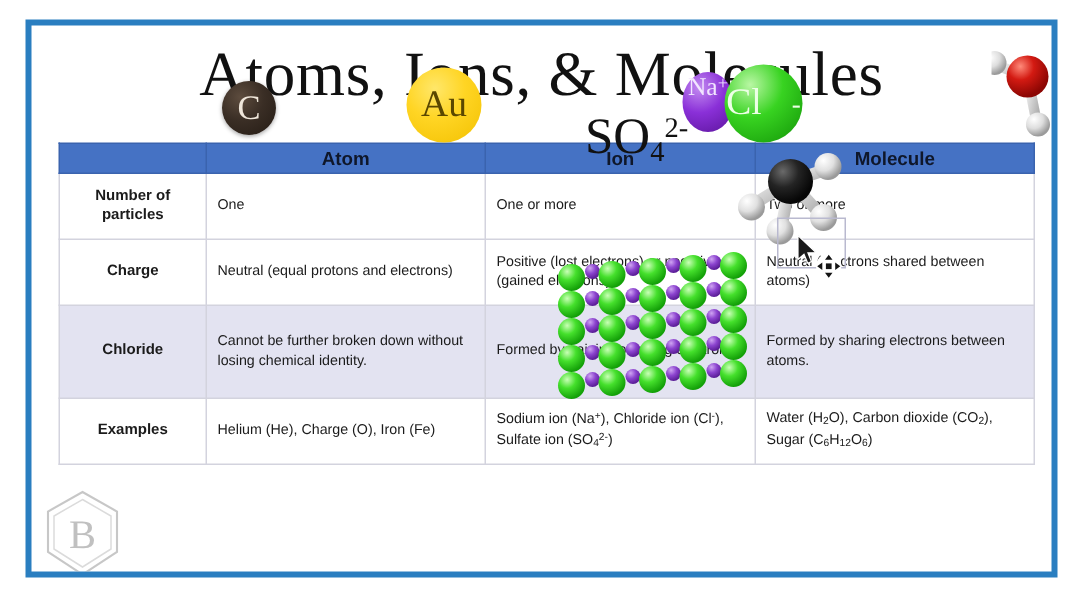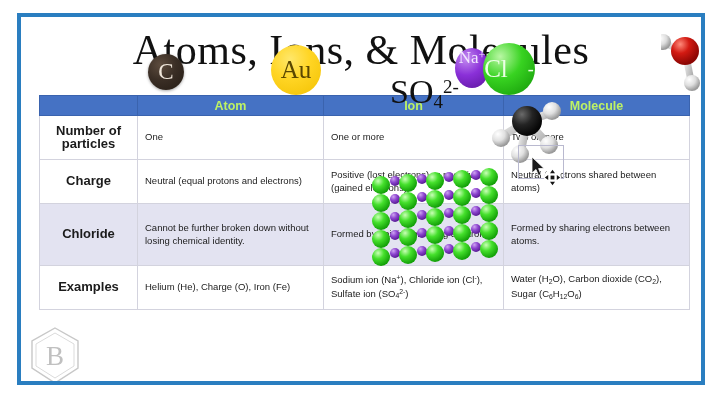--- a/index.html
+++ b/index.html
@@ -44,21 +44,21 @@
     border-collapse: collapse;
     table-layout: fixed;
   }
   table.ctable col.c0 { width: 98px; }
   table.ctable col.c1 { width: 186px; }
   table.ctable col.c2 { width: 180px; }
   table.ctable col.c3 { width: 186px; }
 
   table.ctable thead th {
     background: #4572c4;
-    color: #bef264;
+    color: #0f172a;
     font-size: 12.5px;
     font-weight: bold;
     height: 20px;
     border: 1px solid #3a63ae;
     padding: 2px 0;
     margin-top: 43px;
   }
   table.ctable thead th.blankhead { background: #4572c4; }
 
   table.ctable td {
@@ -66,21 +66,21 @@
     font-size: 9.5px;
     color: #1b1b1b;
     padding: 4px 7px;
     vertical-align: middle;
     line-height: 12.5px;
     background: #ffffff;
   }
   table.ctable tr.shaded td { background: #e3e3f1; }
   table.ctable td.rowlabel {
     font-weight: bold;
-    font-size: 13px;
+    font-size: 10px;
     text-align: center;
     padding: 4px 2px;
   }
   .r1 td { height: 44px; }
   .r2 td { height: 44px; }
   .r3 td { height: 62px; }
   .r4 td { height: 44px; }
 
   sub { font-size: 0.72em; vertical-align: -0.22em; }
   sup { font-size: 0.72em; vertical-align: 0.42em; }

